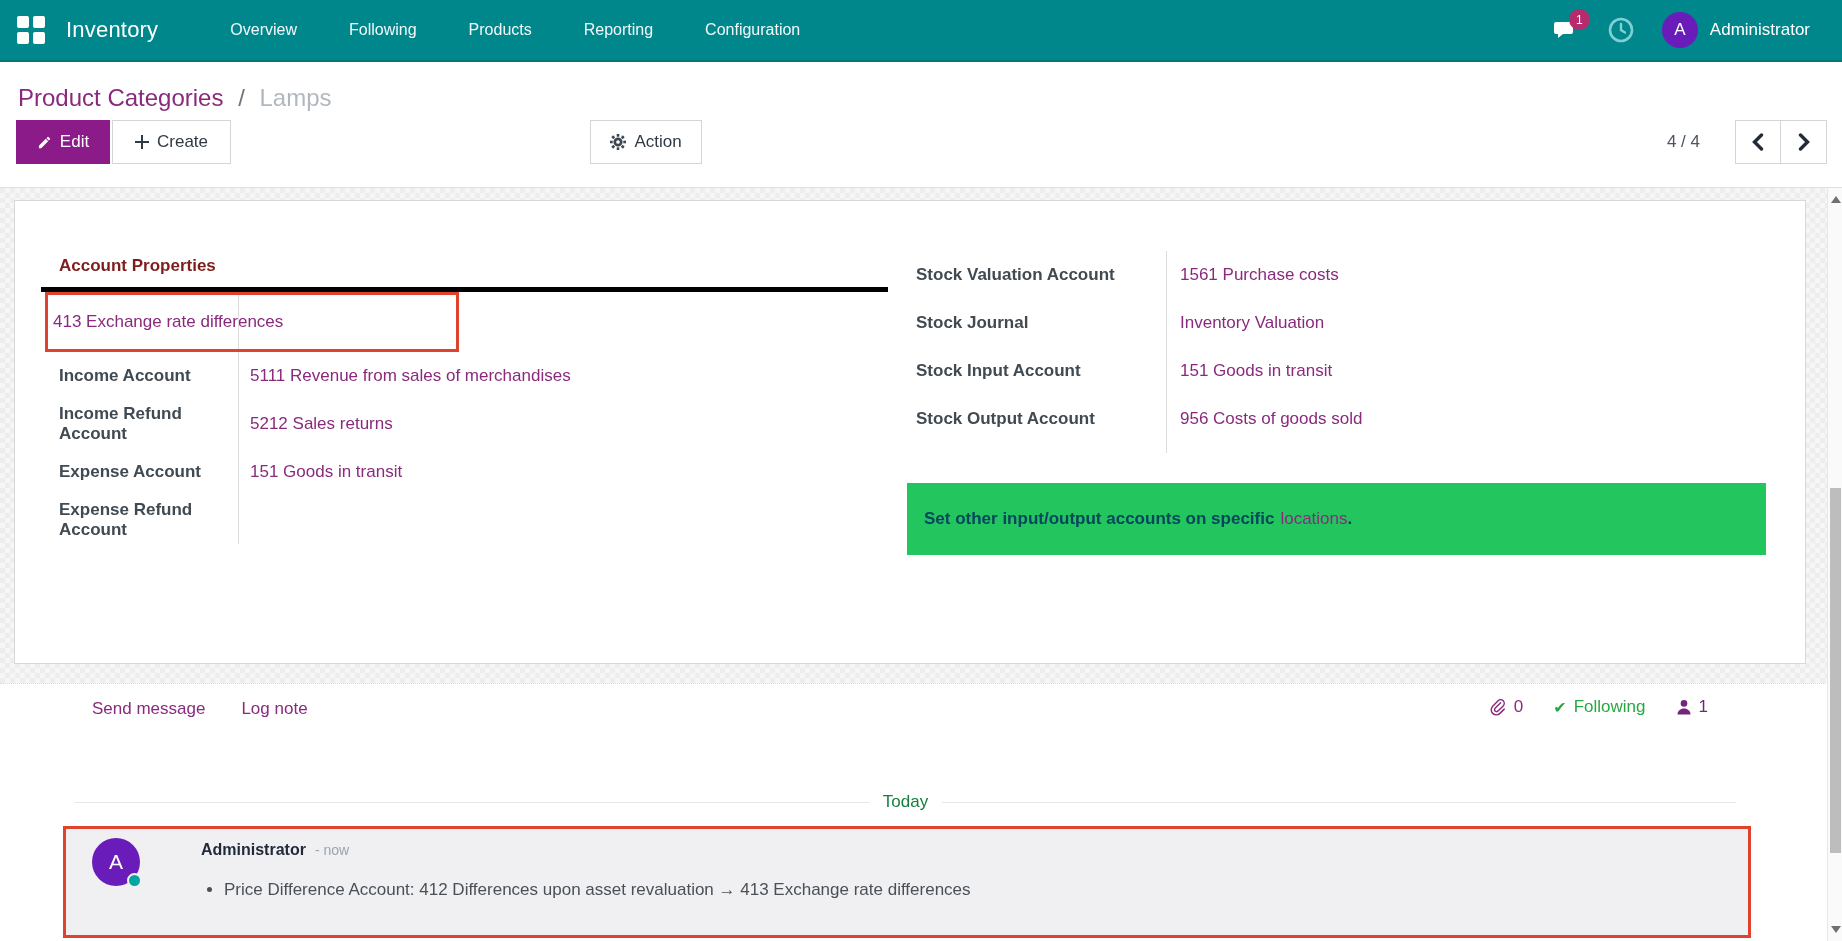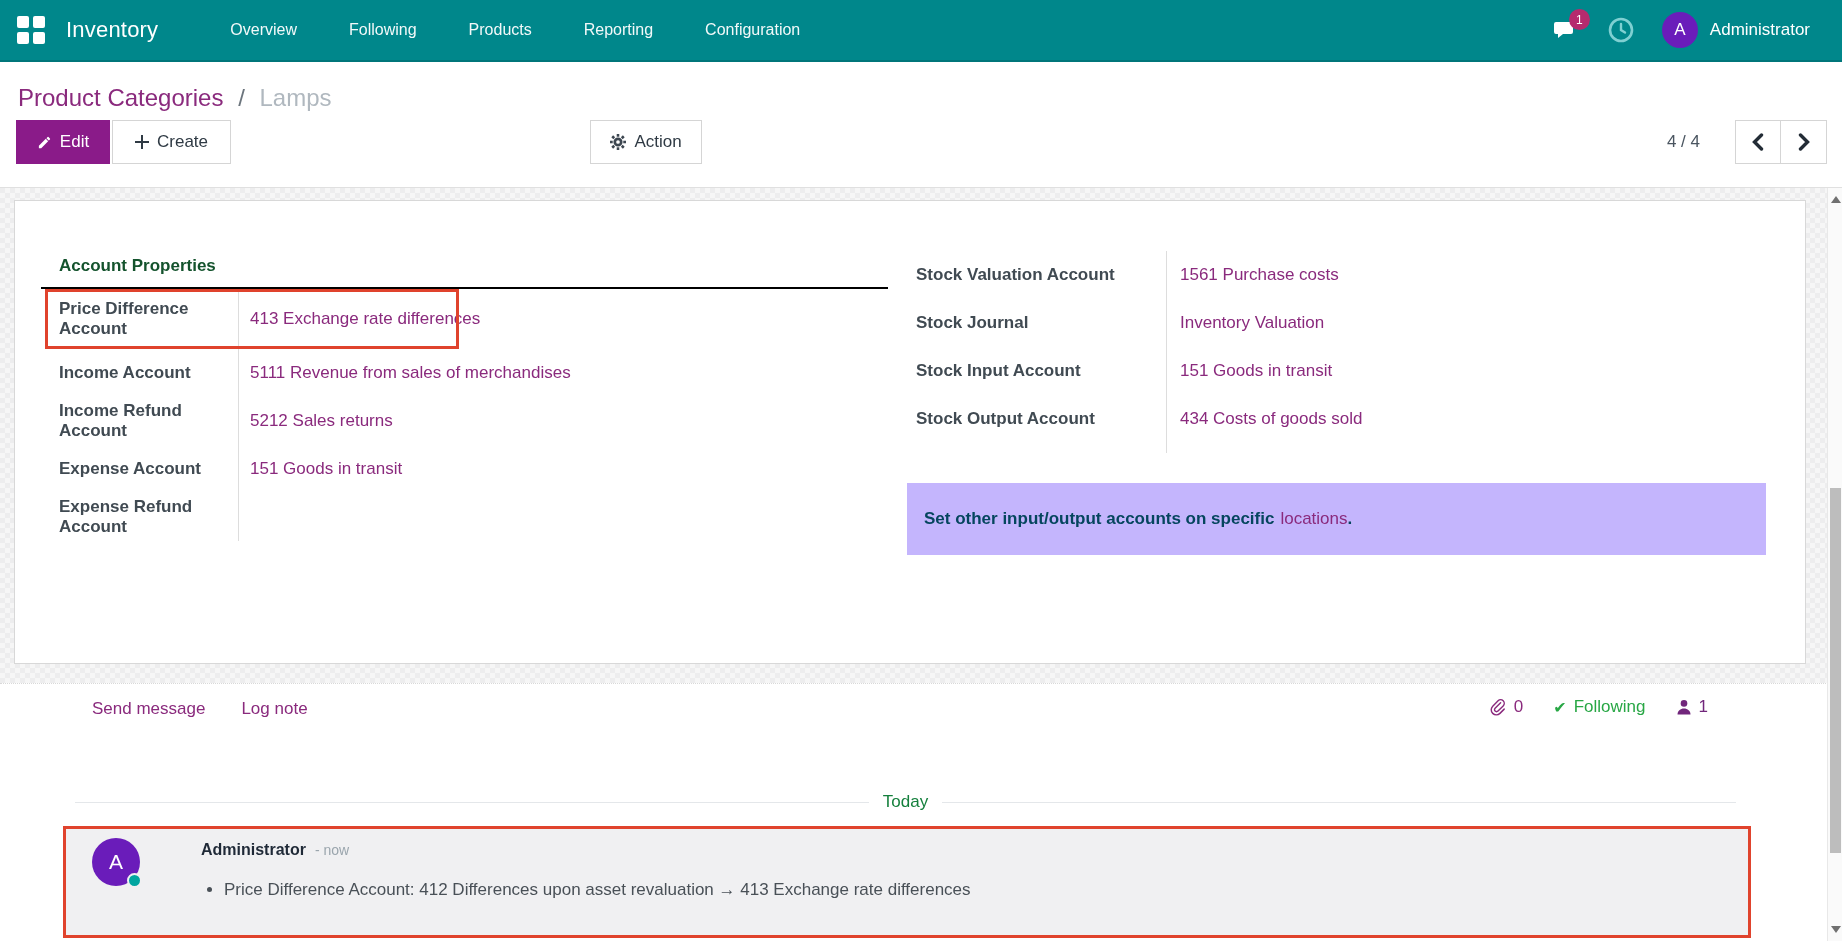--- a/index.html
+++ b/index.html
@@ -49,38 +49,38 @@
   
   .content-bg { position:absolute; left:0; top:188px; width:1842px; height:495px;
     background-image:repeating-conic-gradient(#f6f6f6 0% 25%, #ededee 25% 50%);
     background-size:10px 10px; }
   .sheet { position:absolute; left:14px; top:200px; width:1792px; height:464px;
     background:#fff; border:1px solid #d8d8d8; }
 
   .group { position:absolute; top:50px; }
   .group-left { left:26px; width:847px; }
   .group-right { left:883px; width:868px; }
-  .group-title { font-size:17px; font-weight:700; color:#14532d; padding:5px 0 11px 18px;
-    border-bottom:2px solid #000000; }
+  .group-title { font-size:17px; font-weight:700; color:#7f1d1d; padding:5px 0 11px 18px;
+    border-bottom:5px solid #000000; }
   .rows { position:relative; }
   .vline { position:absolute; width:1px; background:#ddd; top:0; }
   .group-left .vline { left:197px; height:252px; }
   .group-right .vline { left:268px; height:202px; }
   .orow { display:flex; align-items:center; height:48px; }
   .orow-tall { height:60px; }
   .olabel { font-size:17px; font-weight:700; color:#404a52; padding-left:18px; }
   .group-left .olabel { width:197px; }
   .group-right .olabel { width:268px; }
   .ovalue { padding-left:12px; }
   .group-right .ovalue { padding-left:14px; }
   .olink { font-size:17px; color:#8a2a7d; text-decoration:none; cursor:pointer; }
   .hl-box { position:absolute; left:4px; top:0; width:414px; height:60px;
     border:3px solid #e0432d; pointer-events:none; }
 
-  .alert-info { margin-top:40px; margin-left:9px; width:859px; height:72px; background:#c4b5fd;
+  .alert-info { margin-top:40px; margin-left:9px; width:859px; height:72px; background:#22c55e;
     display:flex; align-items:center; padding-left:17px; font-size:17px; }
   .alert-text { font-weight:700; color:#05455e; }
   .alert-link { color:#8a2a7d; cursor:pointer; text-decoration:none; margin-left:6px; }
   .alert-suffix { font-weight:700; color:#05455e; }
 
   
   .chatter { position:absolute; left:0; top:683px; width:1828px; height:258px; background:#fff;
     border-top:1px dotted #d9d9d9;text-align:right; }
   .chatter-links { position:absolute; left:92px; top:15px; display:flex; gap:36px; }
   .chatter-link { font-size:17px; color:#8a2a7d; cursor:pointer; text-decoration:none; }
@@ -208,21 +208,20 @@
 
 <div class="content-bg"></div>
 <div class="sheet">
 
   <div class="group group-left">
     <div class="group-title">Account Properties</div>
     <div class="rows">
       <div class="vline"></div>
       <div class="hl-box"></div>
       <div class="orow orow-tall">
-        <div class="olabel">Price Difference Account</div>
         <div class="ovalue"><a class="olink">413 Exchange rate differences</a></div>
       </div>
       <div class="orow">
         <div class="olabel">Income Account</div>
         <div class="ovalue"><a class="olink">5111 Revenue from sales of merchandises</a></div>
       </div>
       <div class="orow">
         <div class="olabel">Income Refund Account</div>
         <div class="ovalue"><a class="olink">5212 Sales returns</a></div>
       </div>
@@ -247,21 +246,21 @@
       <div class="orow">
         <div class="olabel">Stock Journal</div>
         <div class="ovalue"><a class="olink">Inventory Valuation</a></div>
       </div>
       <div class="orow">
         <div class="olabel">Stock Input Account</div>
         <div class="ovalue"><a class="olink">151 Goods in transit</a></div>
       </div>
       <div class="orow">
         <div class="olabel">Stock Output Account</div>
-        <div class="ovalue"><a class="olink">434 Costs of goods sold</a></div>
+        <div class="ovalue"><a class="olink">956 Costs of goods sold</a></div>
       </div>
     </div>
     <div class="alert-info">
       <span class="alert-text">Set other input/output accounts on specific</span>
       <a class="alert-link">locations</a>
       <span class="alert-suffix">.</span>
     </div>
   </div>
 </div>
 

